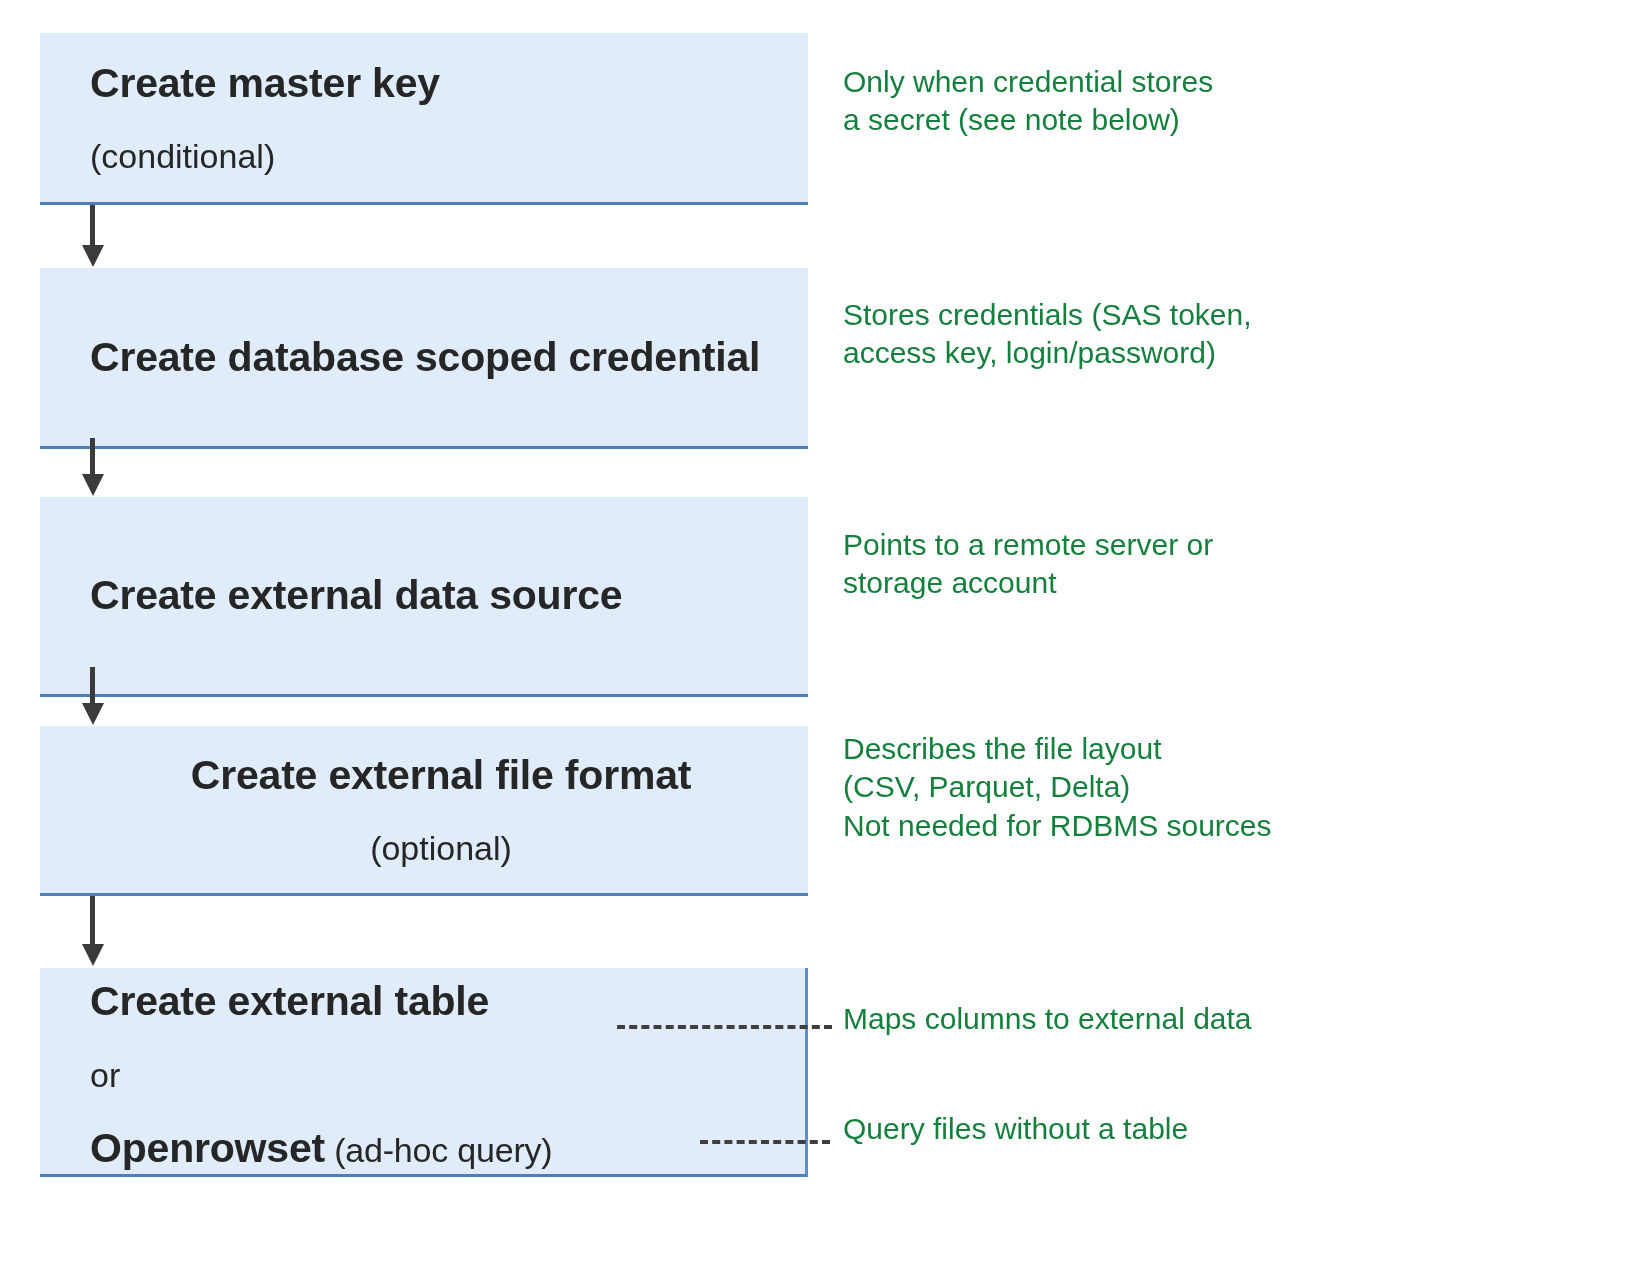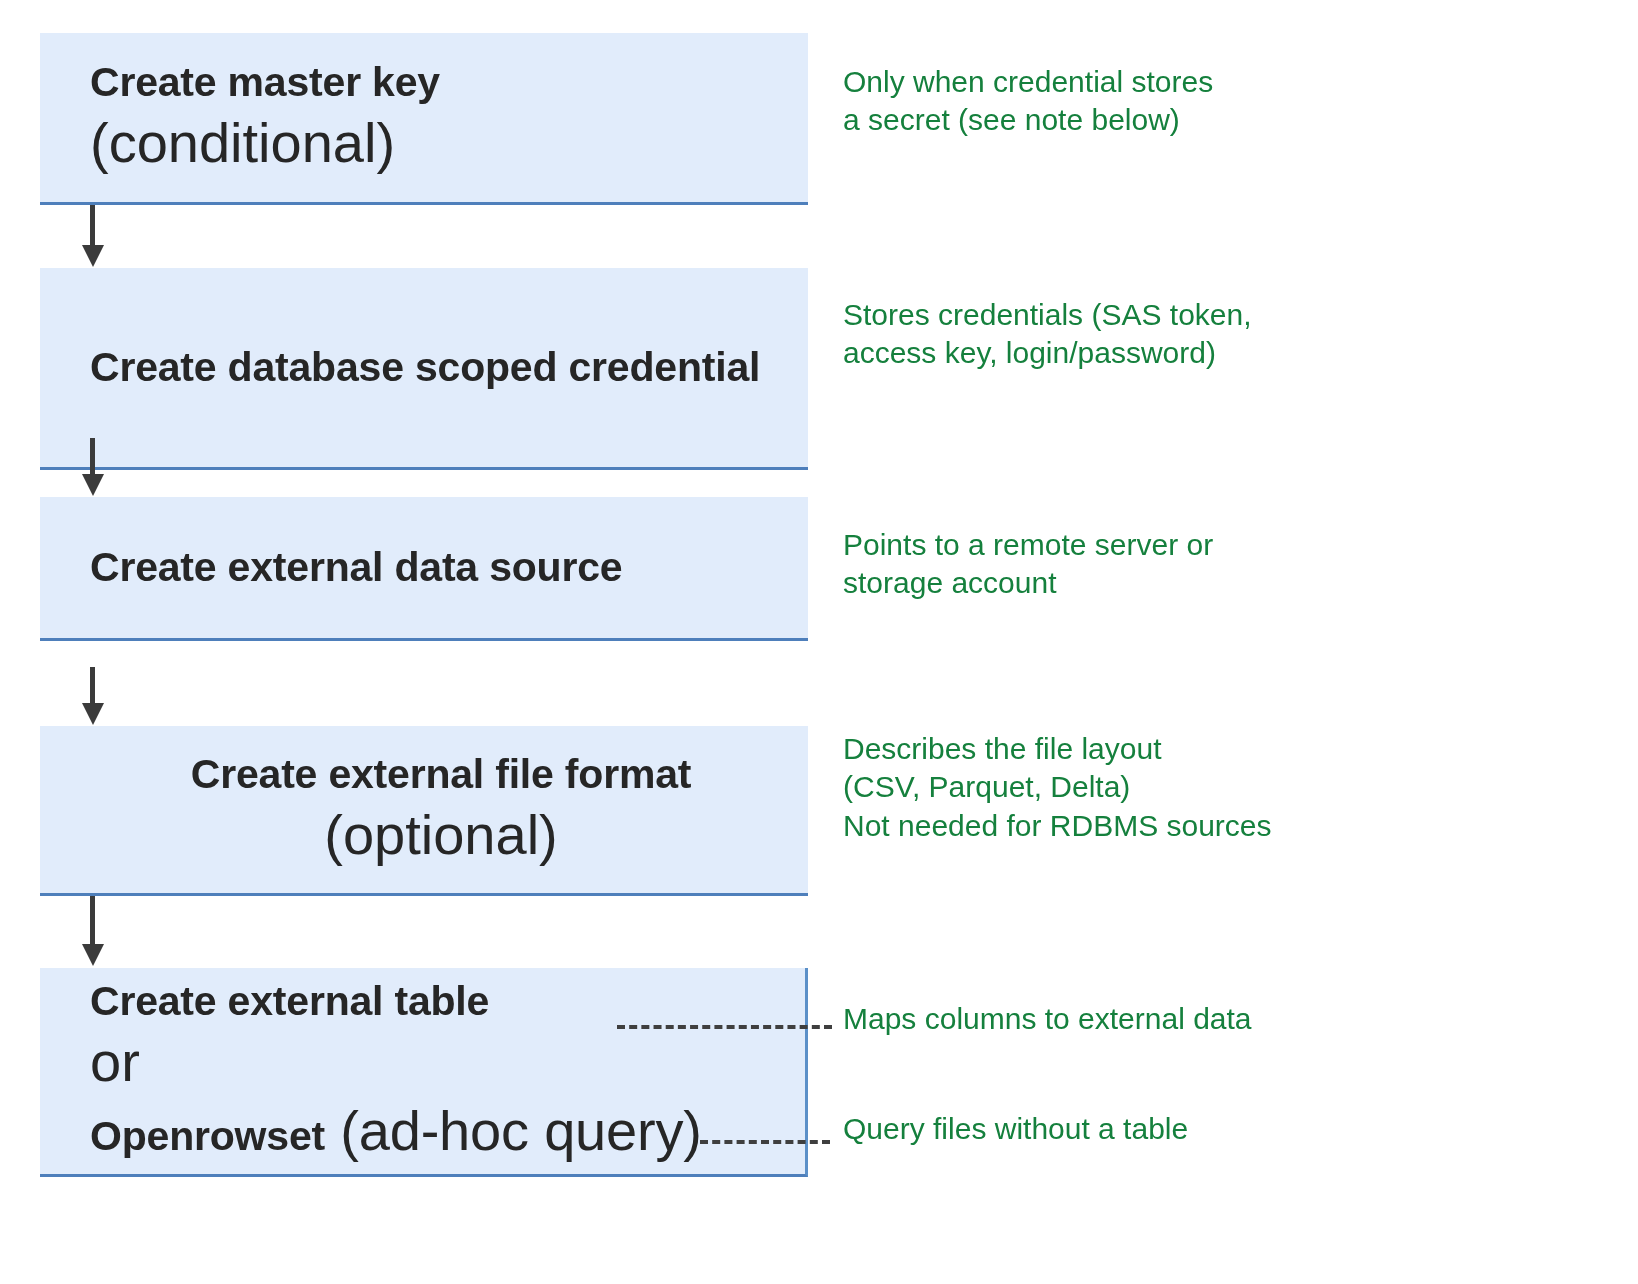--- a/index.html
+++ b/index.html
@@ -27,43 +27,44 @@
     left: 40px;
     width: 768px;
     background: #e1ecfb;
     border-bottom: 3px solid #4e7fbb;
     box-sizing: border-box;
     padding-left: 50px;
     padding-right: 16px;
     display: flex;
     flex-direction: column;
     justify-content: center;
+    gap: 27px;
   }
   .flow-box.with-right-edge {
     border-right: 3px solid #5b90c8;
   }
 
   .box-title {
     font-weight: bold;
     font-size: 41px;
     line-height: 1.24;
     letter-spacing: -0.2px;
     color: #262626;
   }
   .box-sub {
     font-weight: normal;
-    font-size: 56px;
+    font-size: 34px;
     line-height: 1.24;
     color: #262626;
   }
 
   
   #box-master-key       { top: 33px;  height: 172px; }
-  #box-scoped-cred      { top: 268px; height: 202px; }
-  #box-data-source      { top: 497px; height: 144px; }
+  #box-scoped-cred      { top: 268px; height: 181px; }
+  #box-data-source      { top: 497px; height: 200px; }
   #box-file-format      { top: 726px; height: 170px; align-items: center; }
   #box-external-table   { top: 968px; height: 209px; padding-left: 50px; justify-content: flex-start; padding-top: 8px; }
 
   
   .arrow {
     position: absolute;
     left: 82px;
     width: 22px;
   }
   .arrow .shaft {

